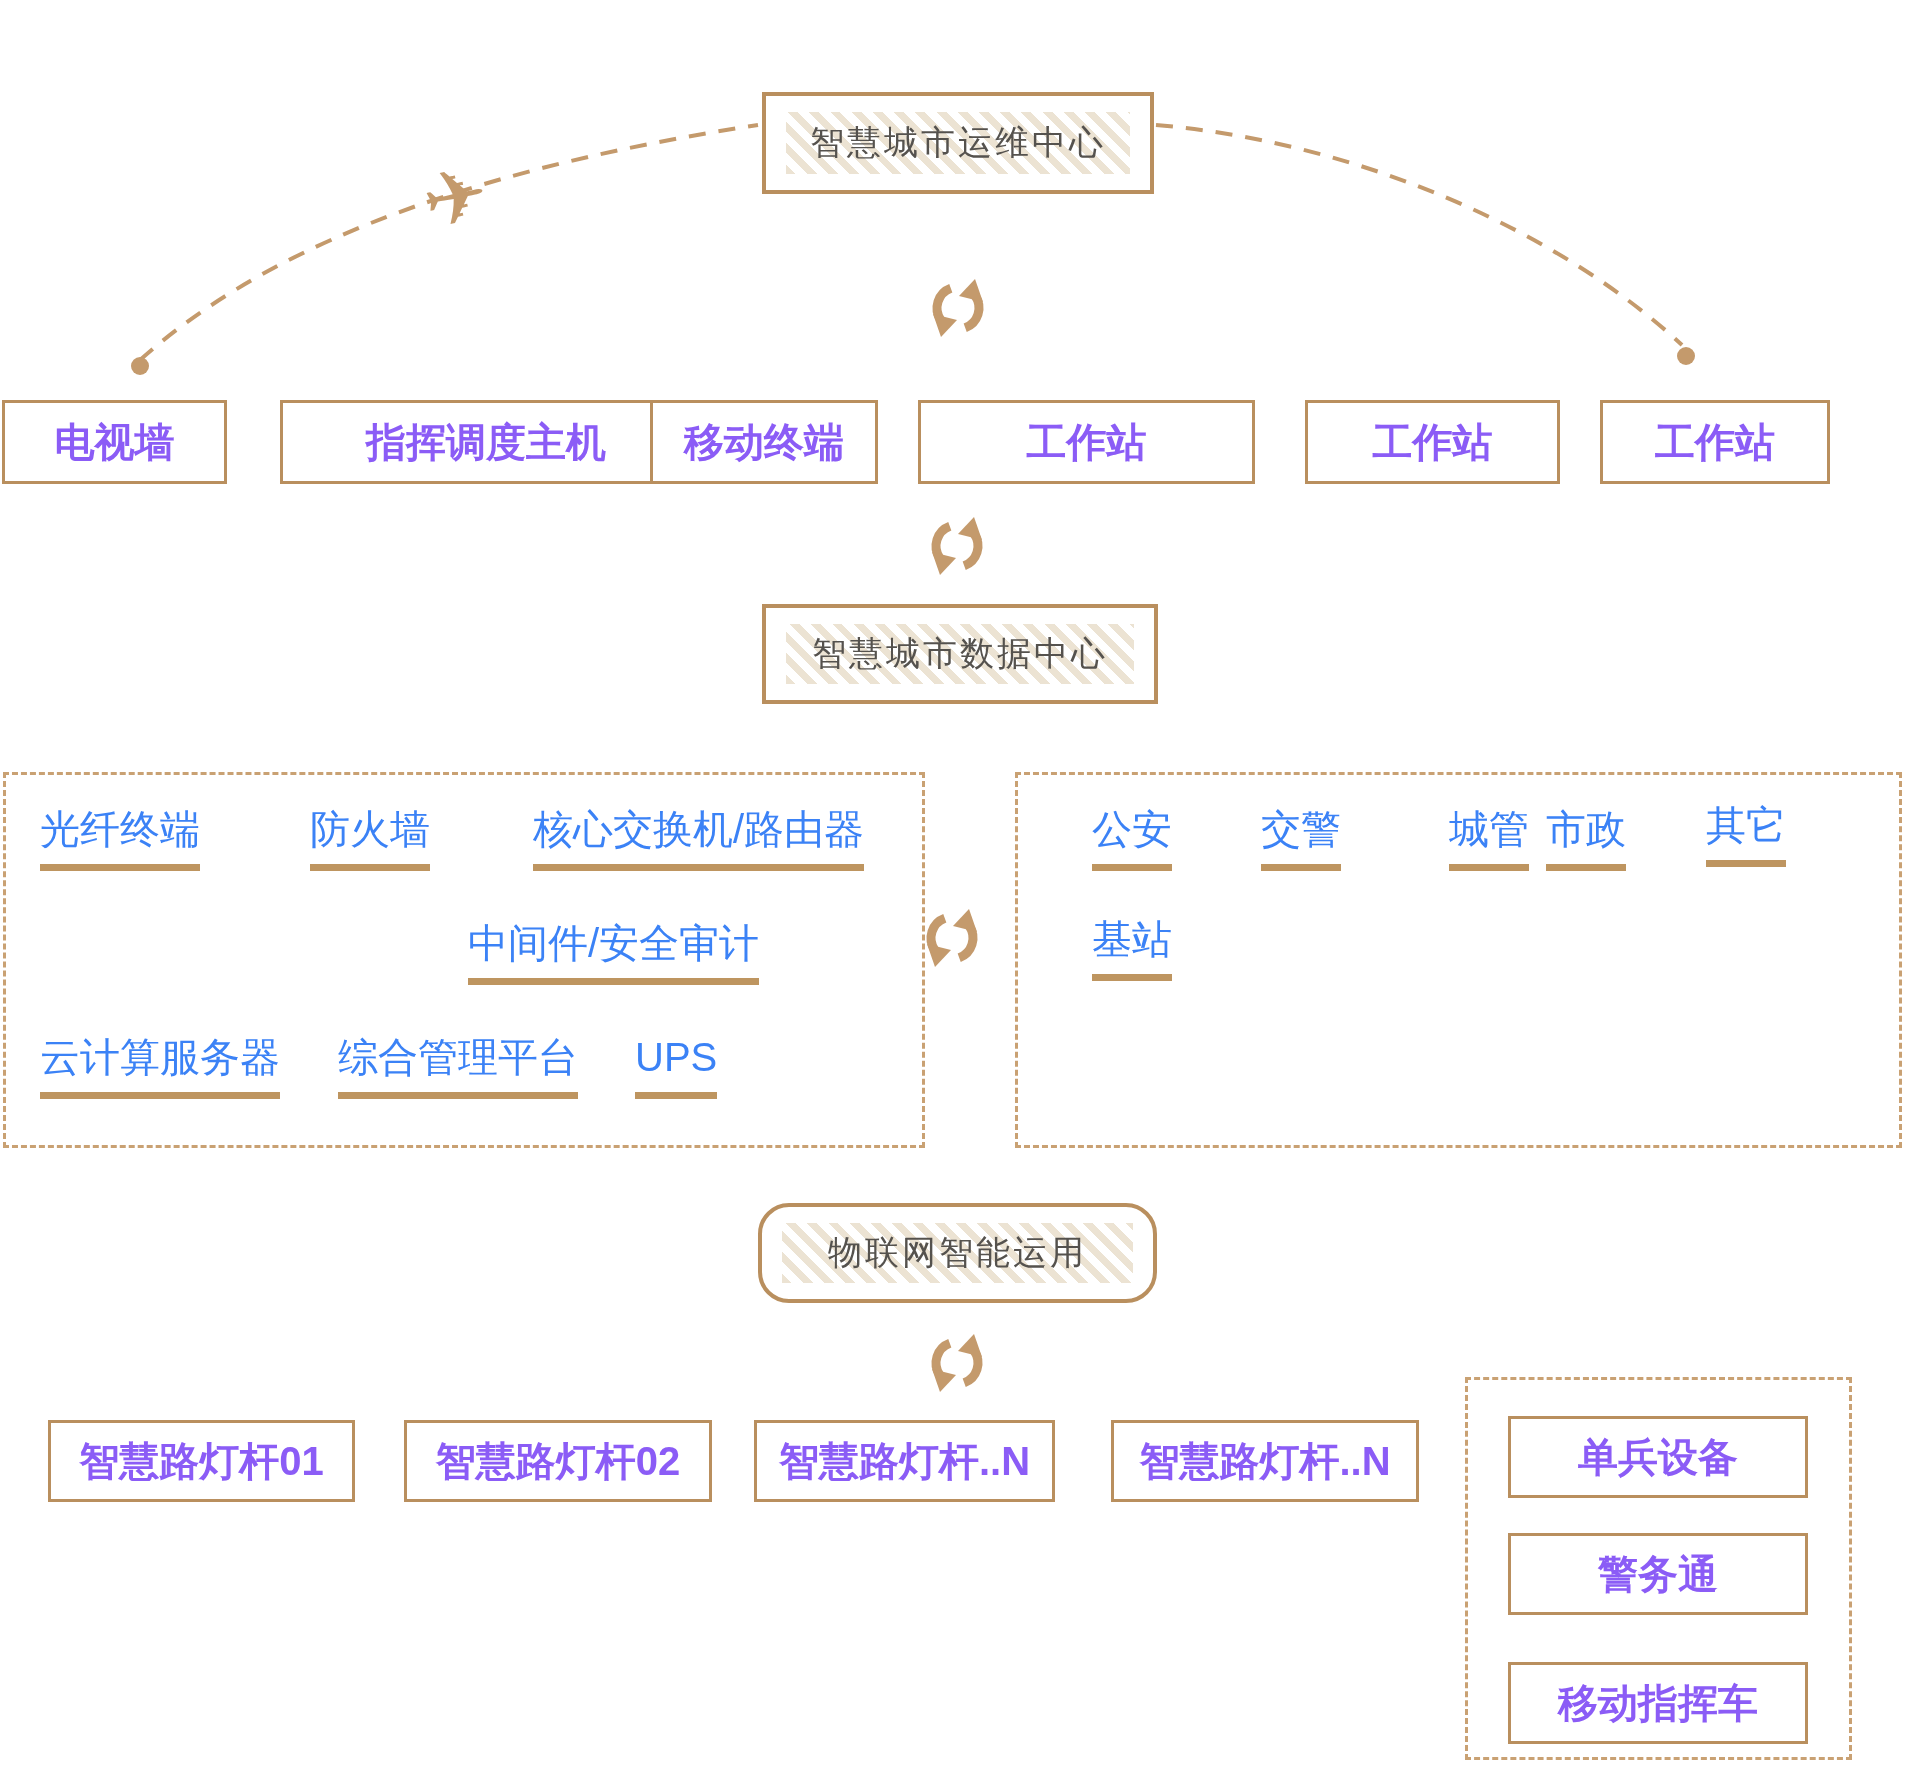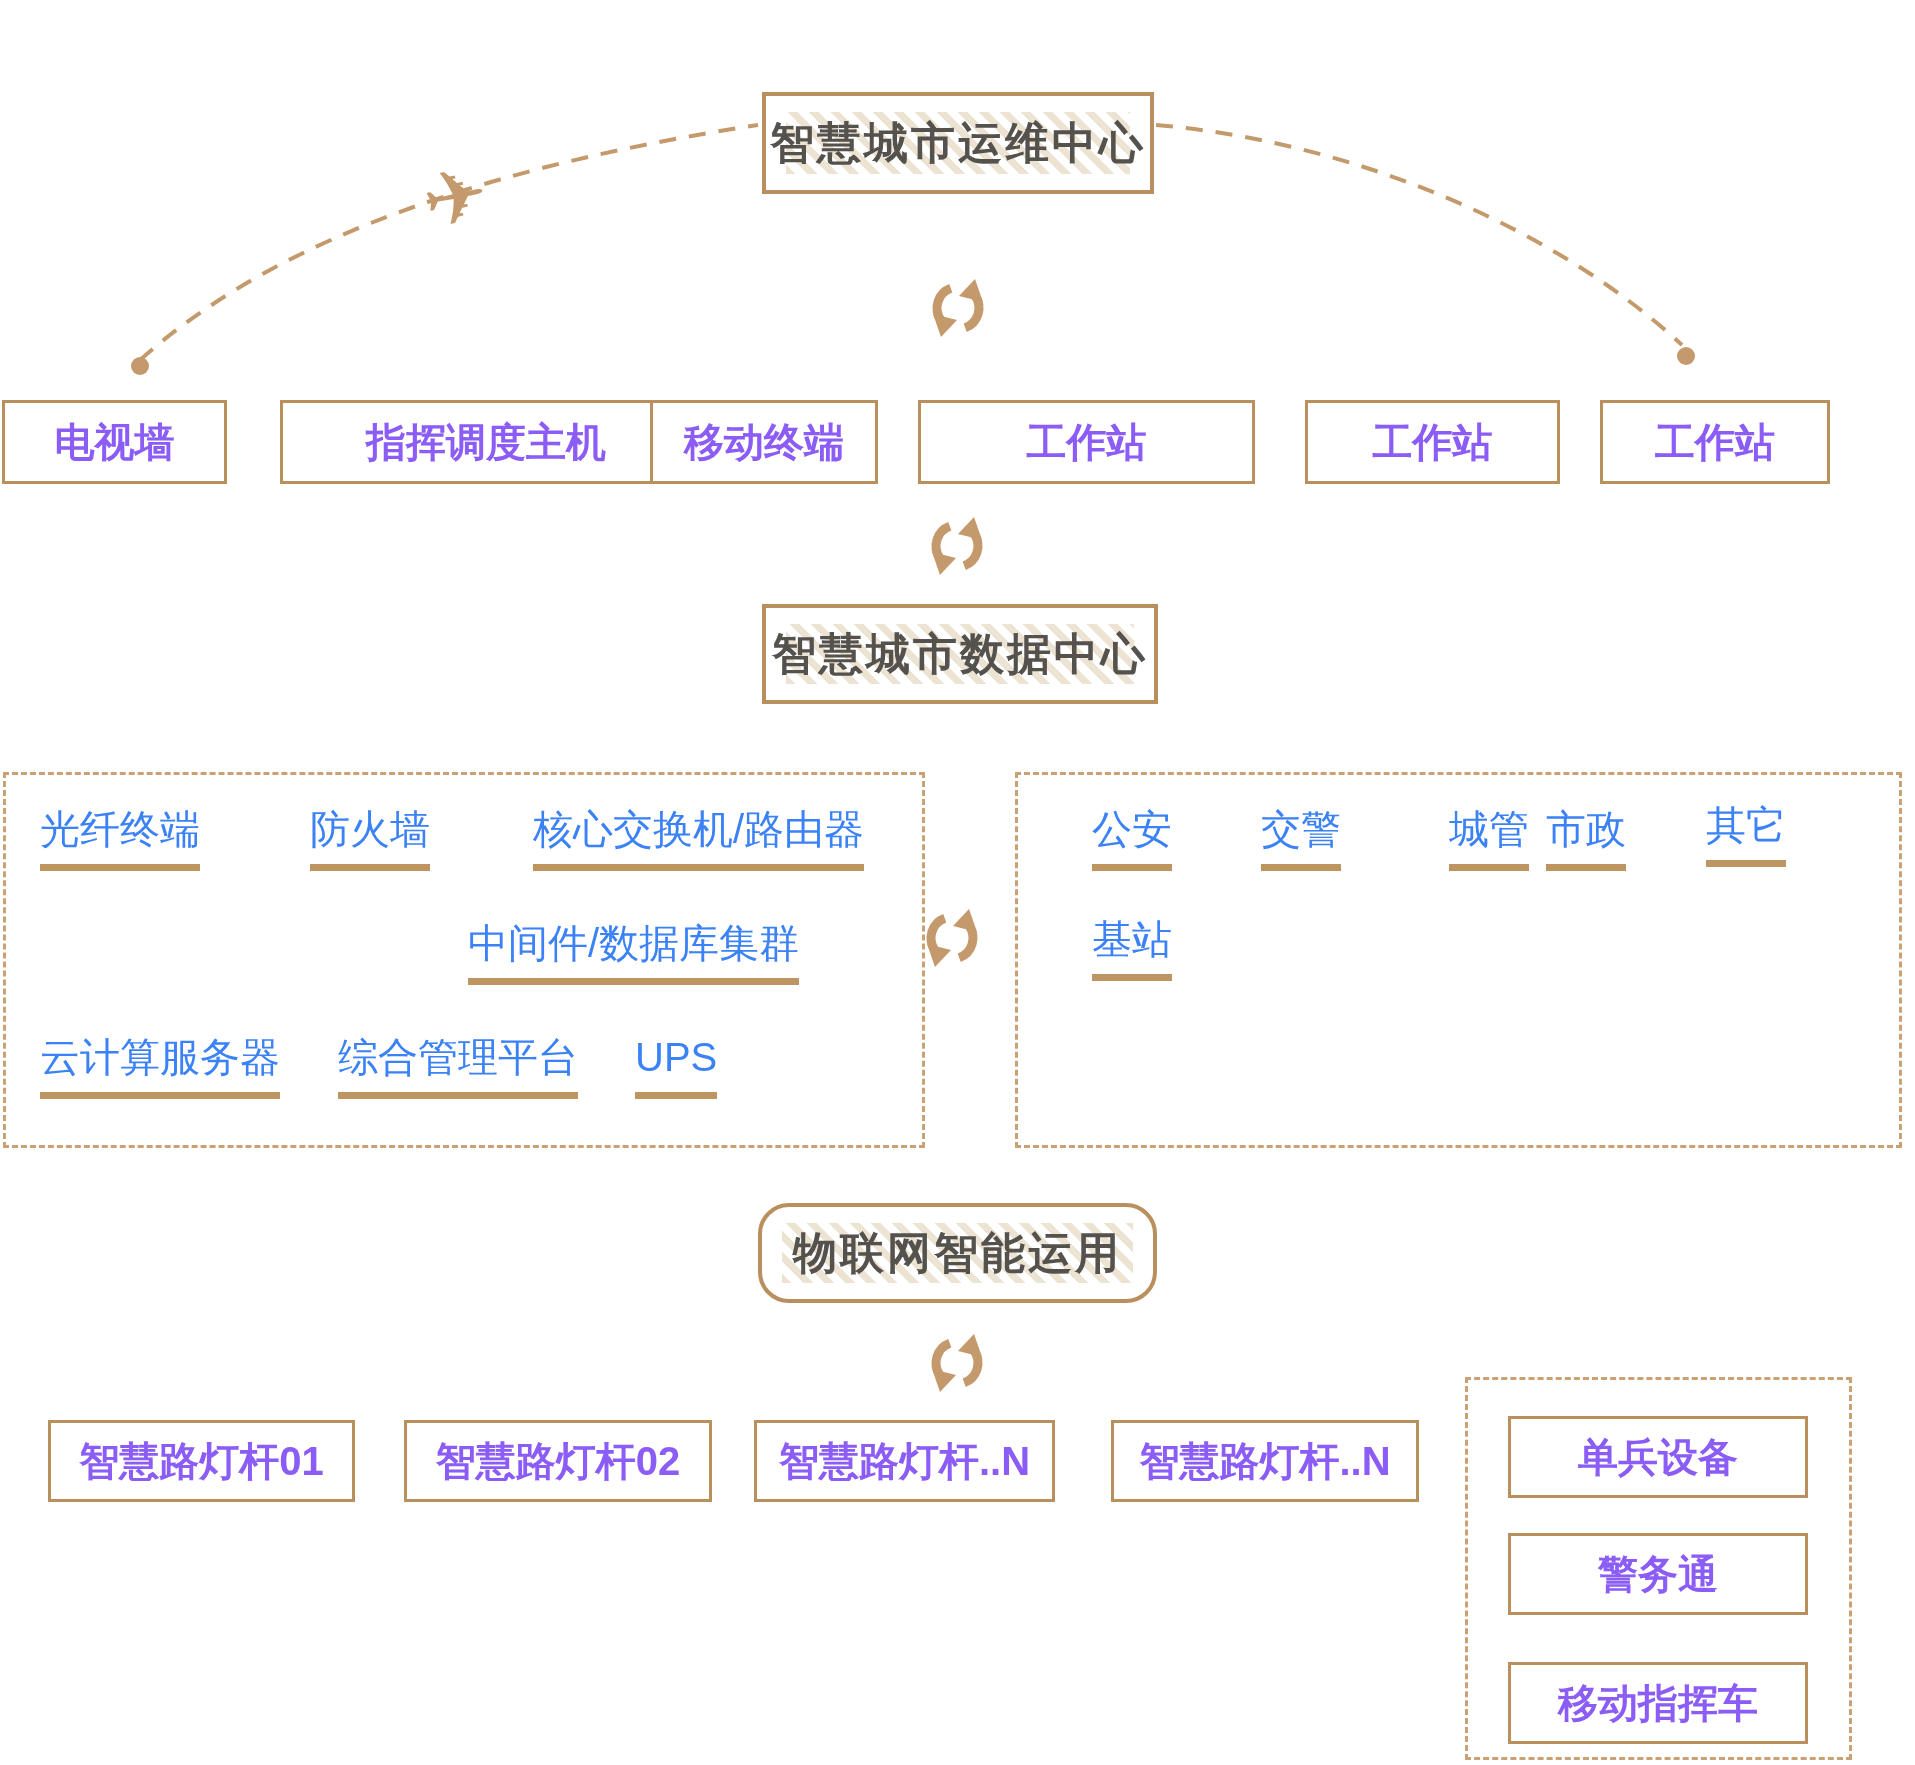--- a/index.html
+++ b/index.html
@@ -17,21 +17,21 @@
     display:flex;align-items:center;justify-content:center;
     font-size:40px;font-weight:700;color:#8b5cf6;white-space:nowrap;
   }
   
   .hbox{position:absolute;border:4px solid #b98f5e;background:#fff;}
   .hbox .hatch{
     position:absolute;left:20px;right:20px;top:16px;bottom:16px;
     background:repeating-linear-gradient(45deg,#ece3d3 0 7px,#ffffff 7px 15px);
     display:flex;align-items:center;justify-content:center;
   }
-  .hbox .htxt{font-size:44px;font-weight:700;letter-spacing:3px;color:#55524e;white-space:nowrap;}
+  .hbox .htxt{font-size:34px;font-weight:400;letter-spacing:3px;color:#55524e;white-space:nowrap;}
   
   .dgroup{position:absolute;border:3px dashed #c9a173;background:#fff;}
   
   .ulabel{
     position:absolute;font-size:40px;font-weight:400;color:#3b82f6;white-space:nowrap;
     padding-bottom:12px;border-bottom:7px solid #be9560;line-height:1.15;
   }
   .sync{position:absolute;width:64px;height:64px;}
 </style>
 </head>
@@ -100,21 +100,21 @@
   <div class="hbox" style="left:762px;top:604px;width:388px;height:92px;">
     <div class="hatch">
       <span class="htxt">智慧城市数据中心</span>
     </div>
   </div>
 
   <div class="dgroup" style="left:3px;top:772px;width:916px;height:370px;"></div>
   <span class="ulabel" style="left:40px;top:806px;">光纤终端</span>
   <span class="ulabel" style="left:310px;top:806px;">防火墙</span>
   <span class="ulabel" style="left:533px;top:806px;">核心交换机/路由器</span>
-  <span class="ulabel" style="left:468px;top:920px;">中间件/数据库集群</span>
+  <span class="ulabel" style="left:468px;top:920px;">中间件/安全审计</span>
   <span class="ulabel" style="left:40px;top:1034px;">云计算服务器</span>
   <span class="ulabel" style="left:338px;top:1034px;">综合管理平台</span>
   <span class="ulabel" style="left:635px;top:1034px;">UPS</span>
 
   <div class="dgroup" style="left:1015px;top:772px;width:881px;height:370px;"></div>
   <span class="ulabel" style="left:1092px;top:806px;">公安</span>
   <span class="ulabel" style="left:1261px;top:806px;">交警</span>
   <span class="ulabel" style="left:1449px;top:806px;text-align:right;">城管</span>
   <span class="ulabel" style="left:1546px;top:806px;">市政</span>
   <span class="ulabel" style="left:1706px;top:802px;">其它</span>

